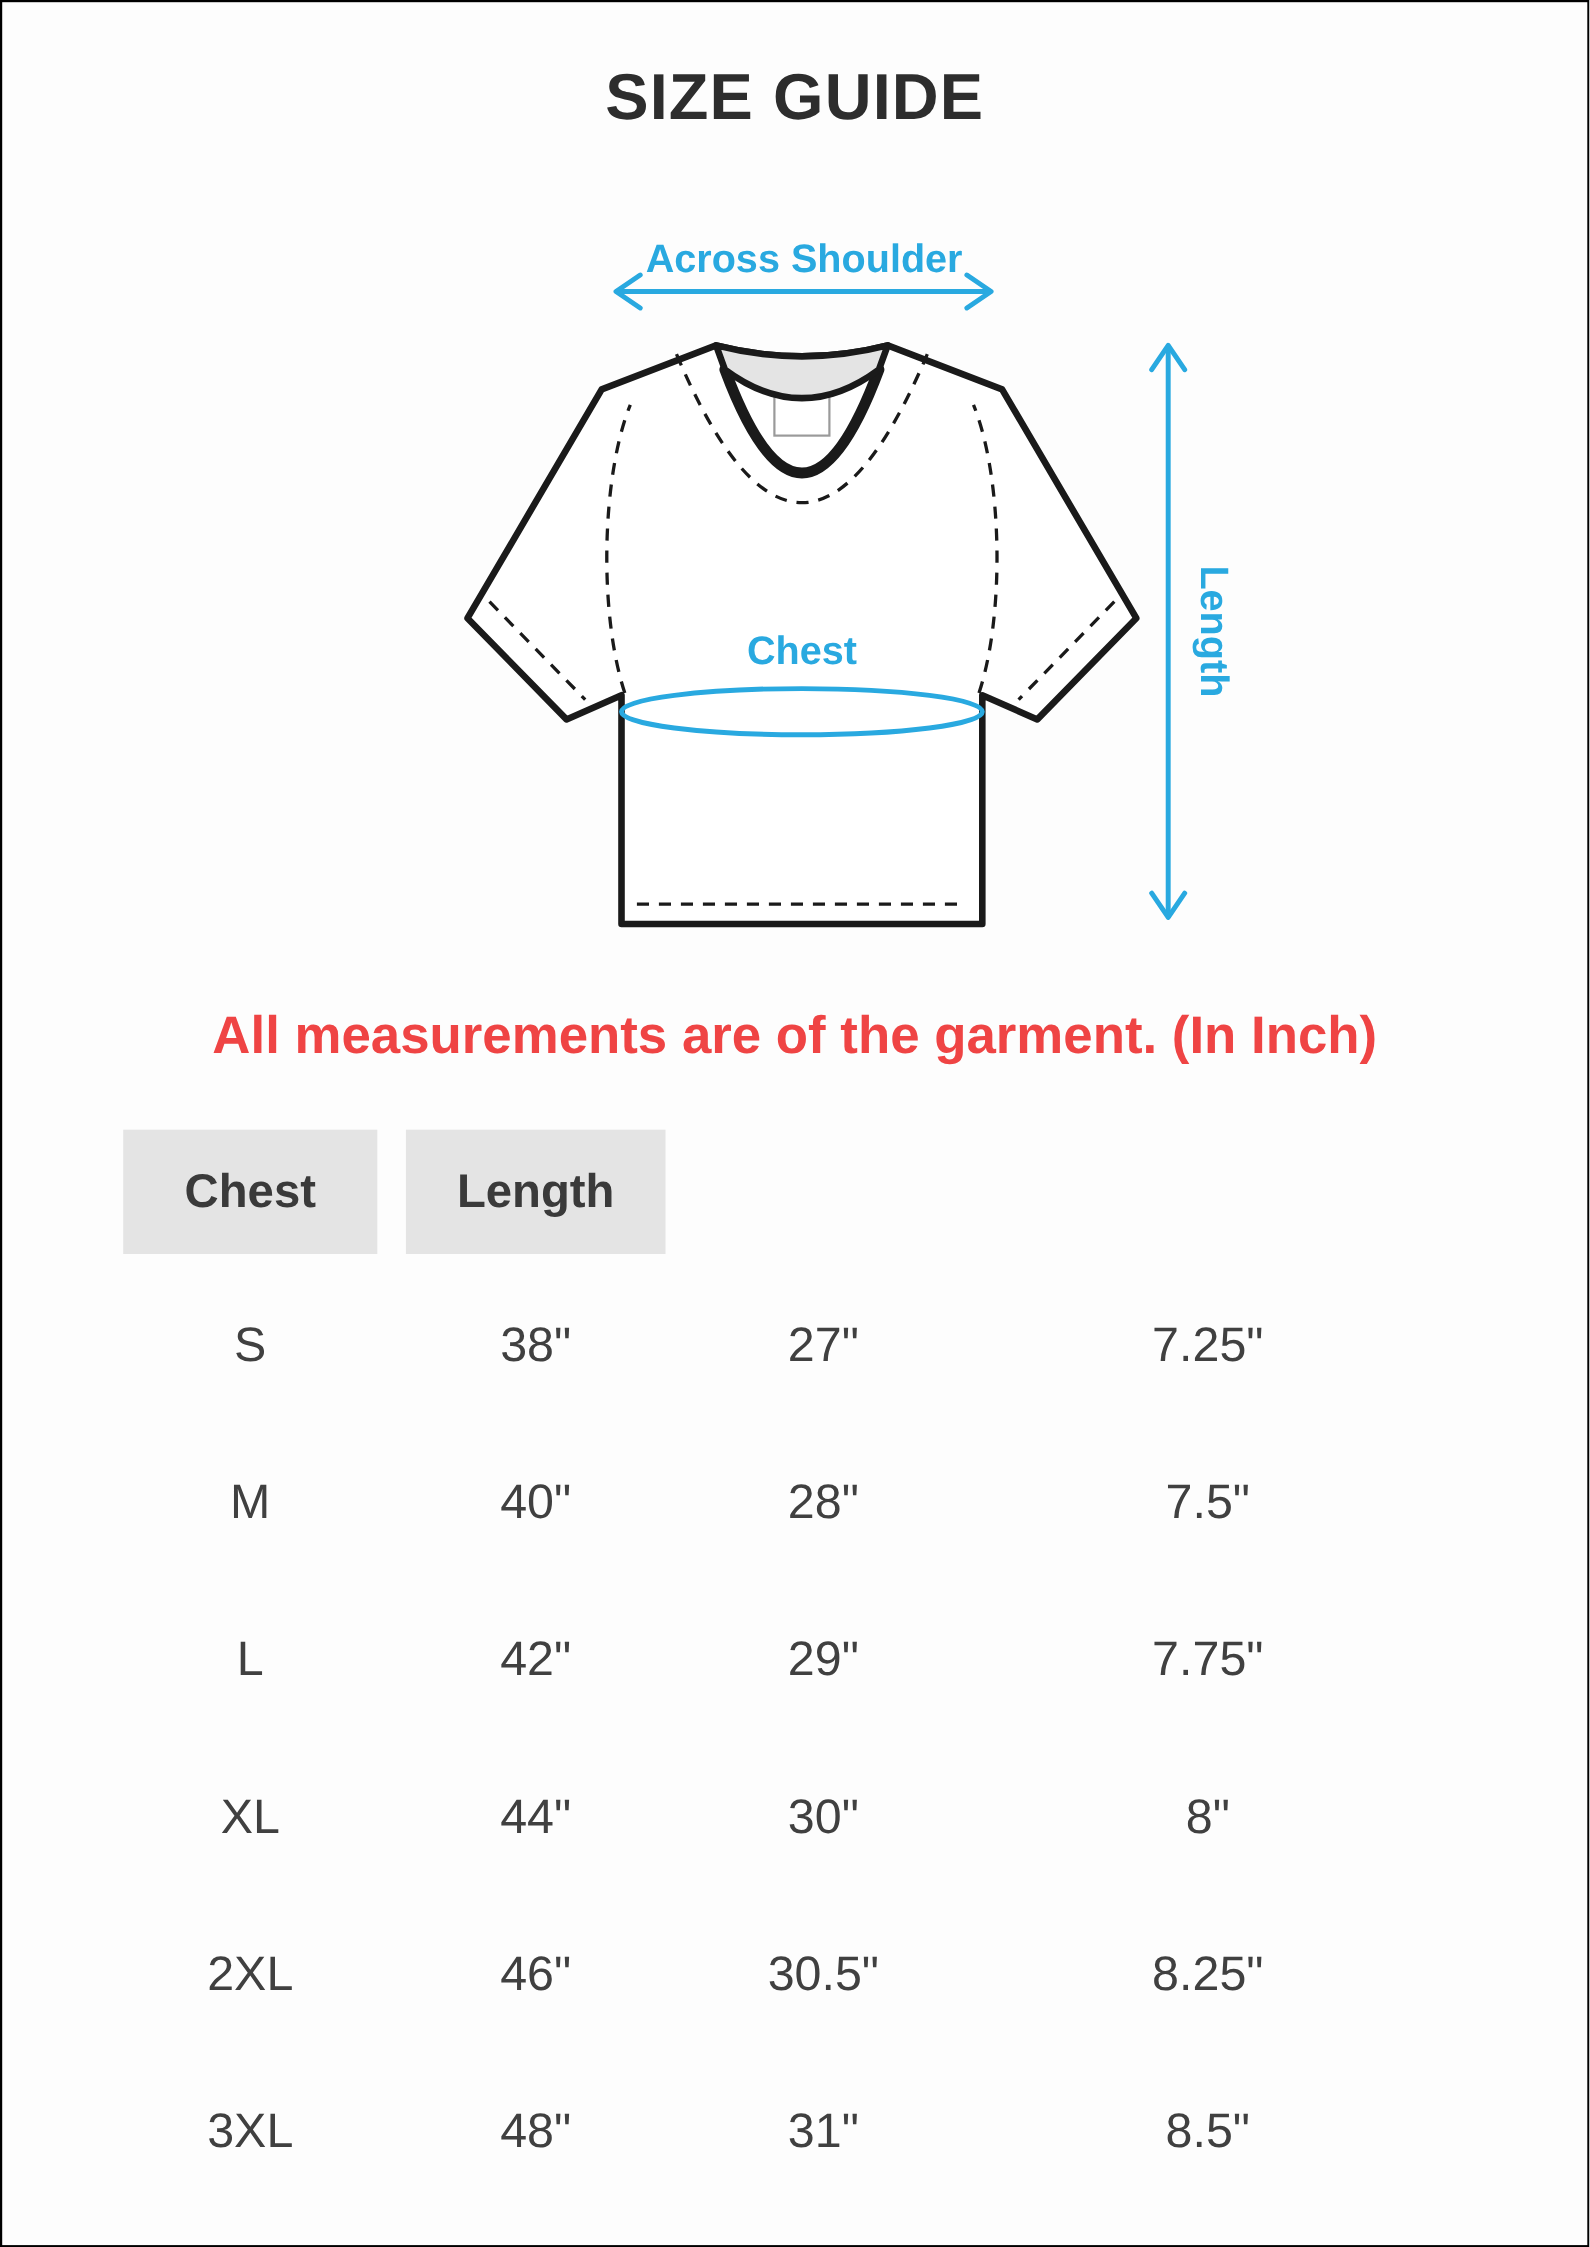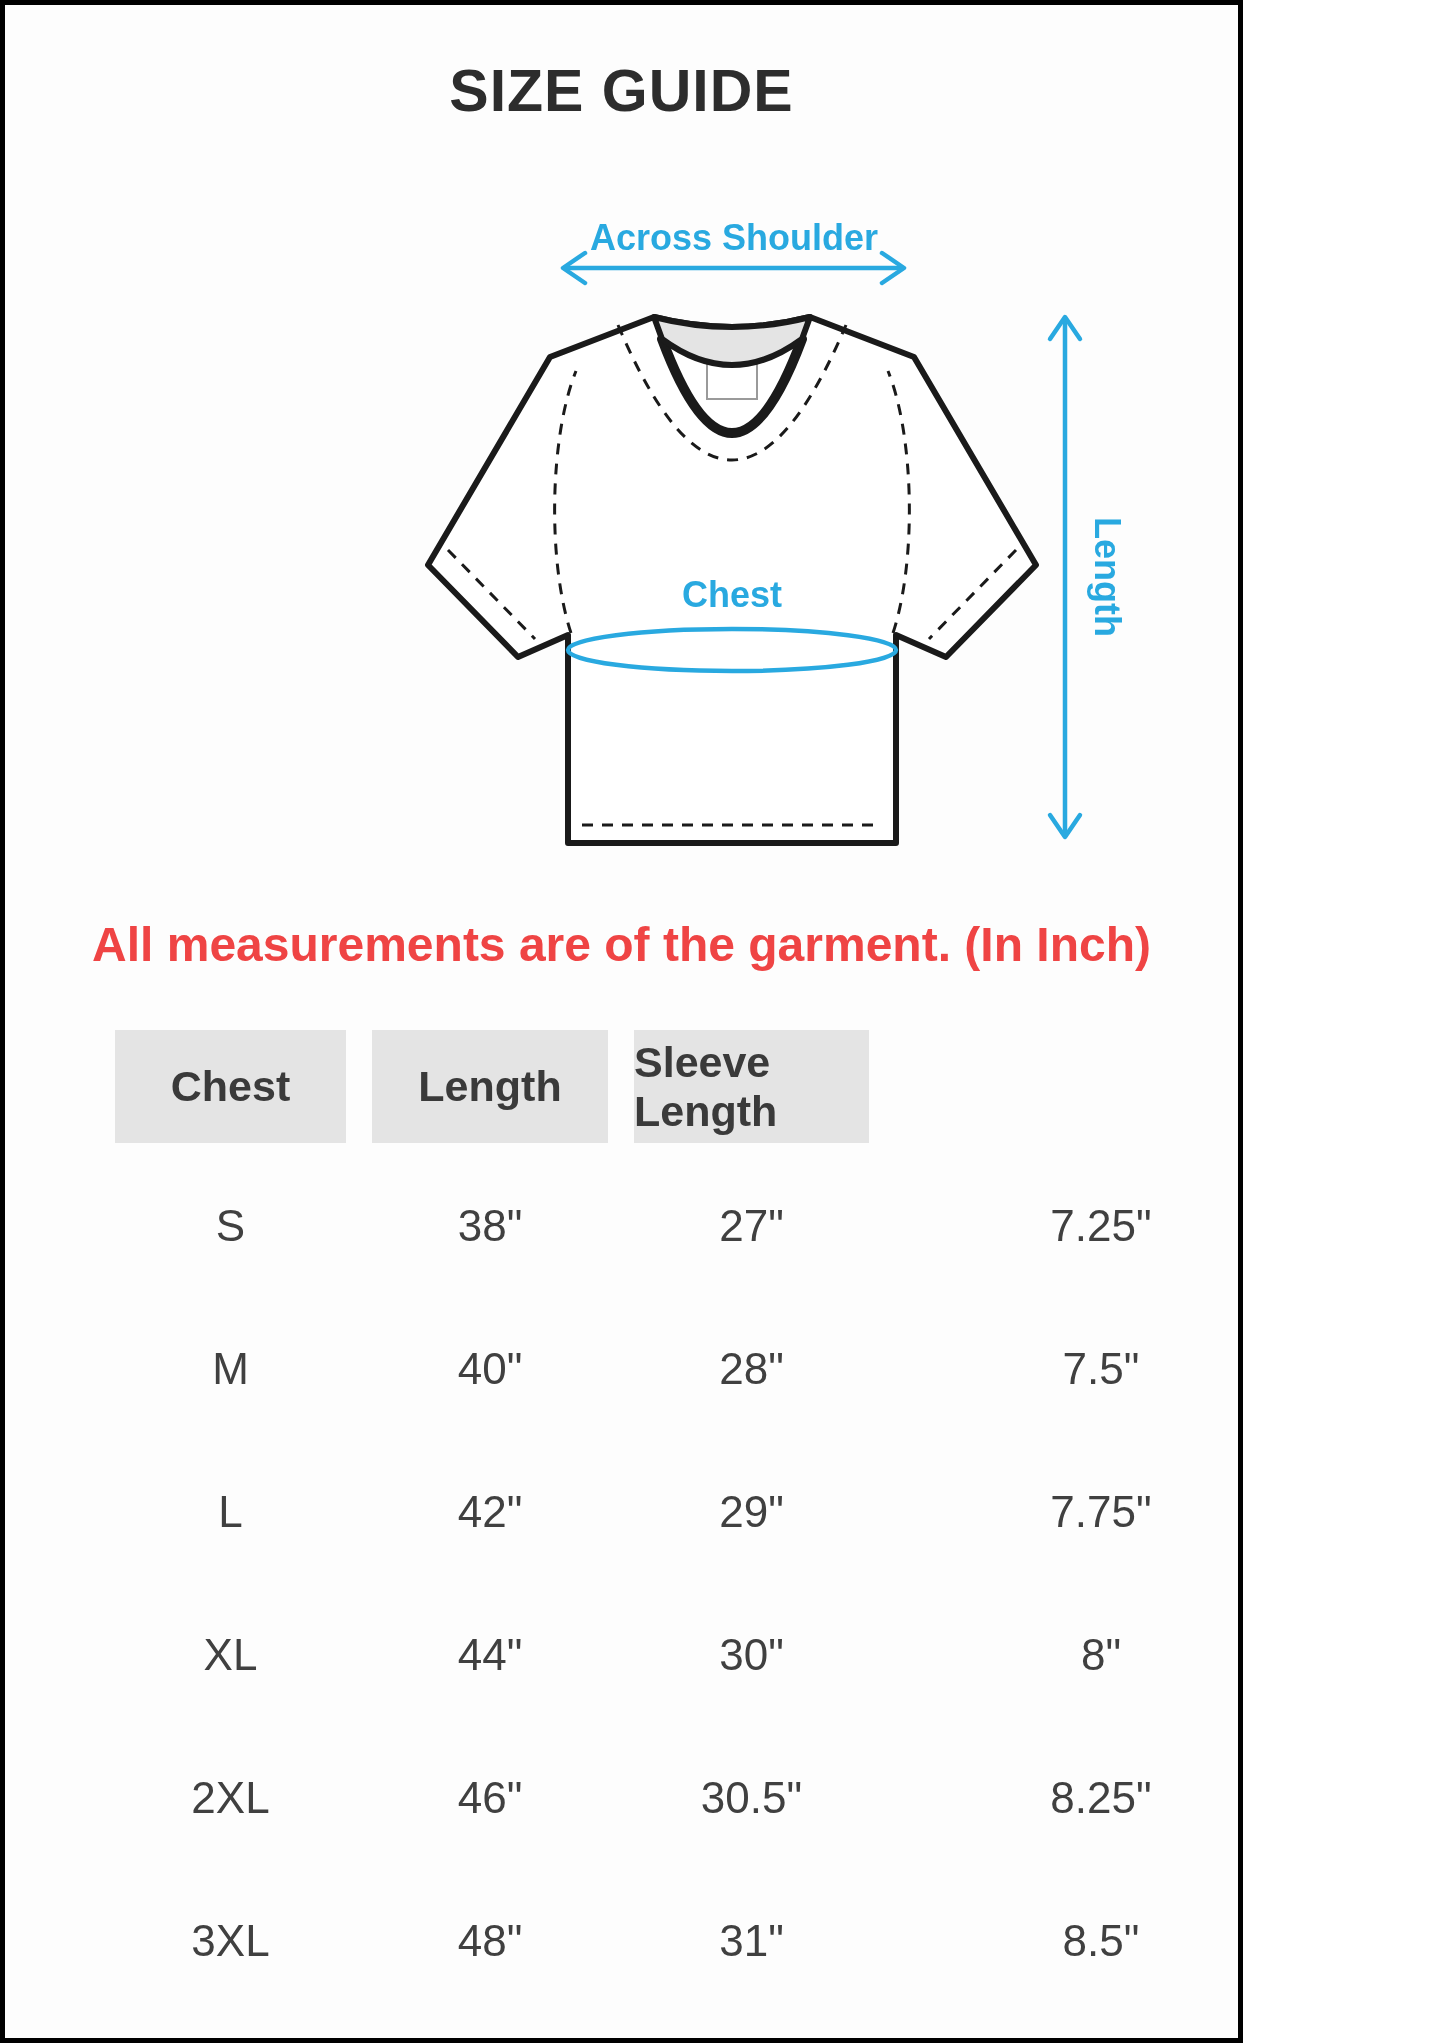--- a/index.html
+++ b/index.html
@@ -1,21 +1,21 @@
 <!DOCTYPE html>
 <html><head>
 <meta charset="utf-8">
 <style>
   html,body { margin:0; padding:0; background:#ffffff; }
   .page {
     position:relative;
-    width:1243px; height:2043px;
+    width:1445px; height:2043px;
     box-sizing:border-box;
     background:#fdfdfd;
-    border:5px solid #000000;
+    border:2px solid #000000;
     font-family:"Liberation Sans", sans-serif;
     overflow:hidden;
   }
   .title {
     position:absolute; top:52px; left:0; width:100%;
     margin:0; text-align:center;
     font-size:59px; font-weight:bold; color:#2d2d2d;
     letter-spacing:1px;
   }
   .diagram {
@@ -99,21 +99,20 @@
     </g>
     <text class="cyan-label" x="1090" y="572" text-anchor="middle" transform="rotate(90 1090 572)">Length</text>
   </svg>
 
   <p class="note">All measurements are of the garment. (In Inch)</p>
 
   <div class="size-table">
     <div class="thead">
       <div class="th">Chest</div>
       <div class="th">Length</div>
-      <div class="th">Sleeve Length</div>
     </div>
     <div class="tbody">
       <div class="tr">
         <div class="td">S</div>
         <div class="td">38"</div>
         <div class="td">27"</div>
         <div class="td">7.25"</div>
       </div>
       <div class="tr">
         <div class="td">M</div>

